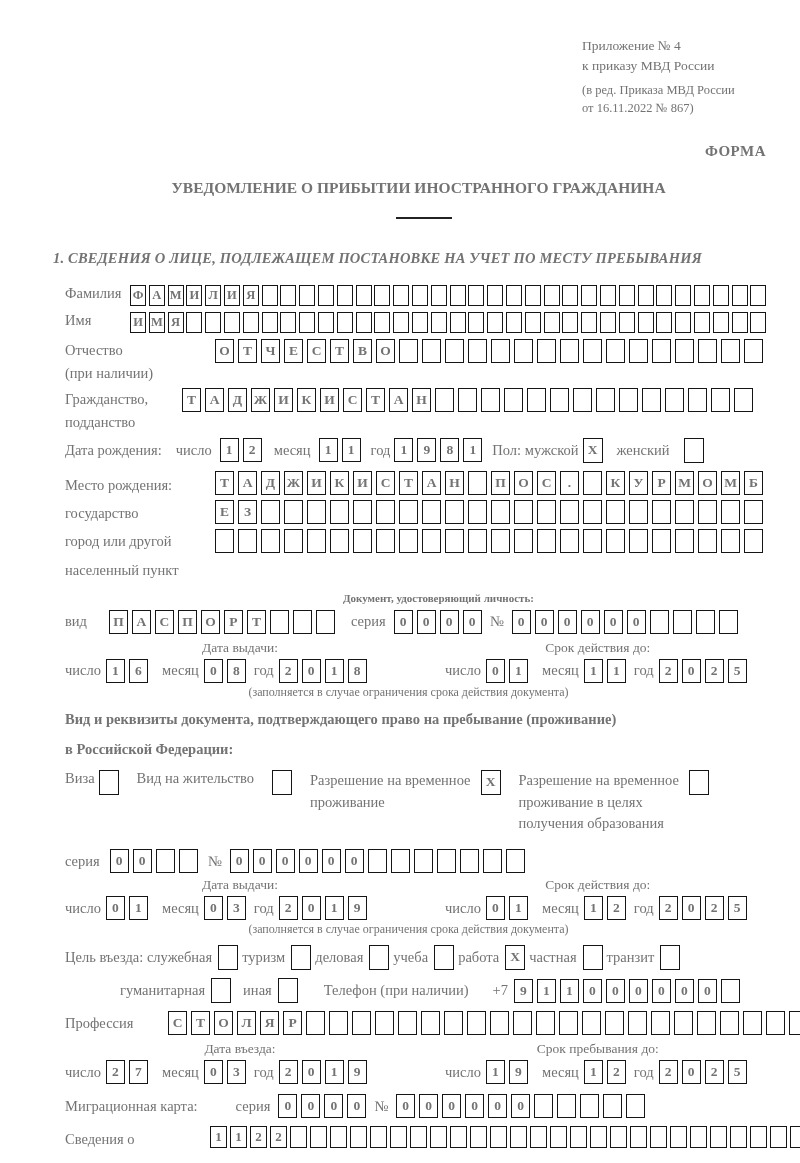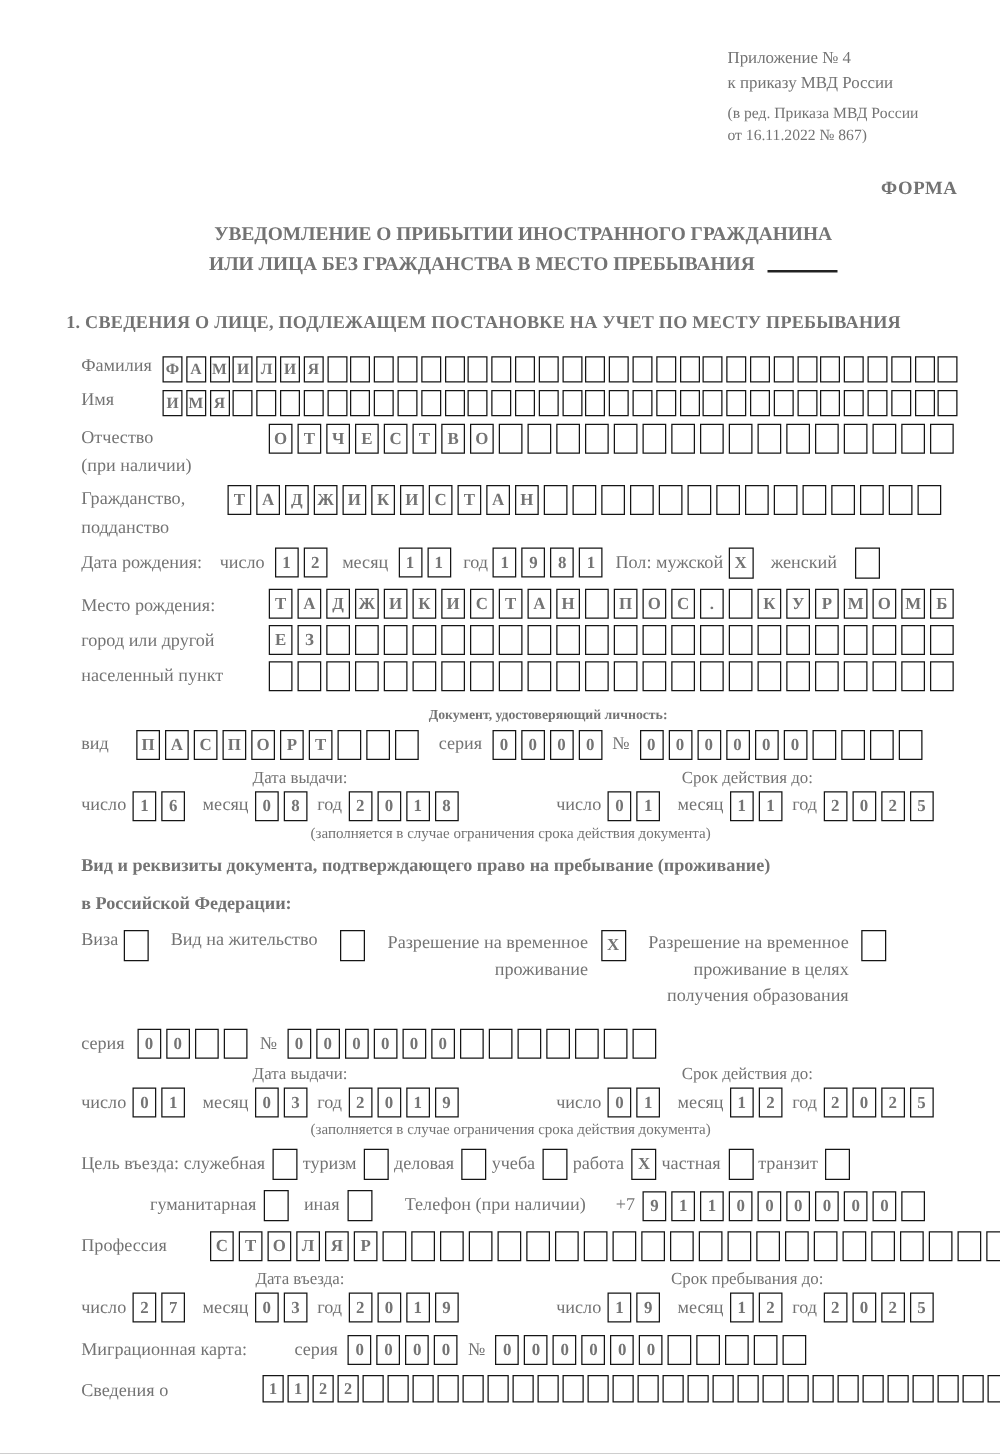--- a/index.html
+++ b/index.html
@@ -13,21 +13,21 @@
     font-size:14.5px;
     box-sizing:border-box;
     padding:36px 28px 0 65px;
     overflow:hidden;
   }
   .top-right{width:190px;margin-left:auto;font-size:13.5px;line-height:1.45;}
   .top-right .sub{font-size:12.5px;margin-top:7px;line-height:1.4;}
   .forma{text-align:right;font-weight:bold;font-size:15px;margin:26px 6px 0 0;letter-spacing:.5px;}
   .title{text-align:center;font-weight:bold;font-size:15.5px;line-height:1.55;margin-top:16px;}
   .blank-line{display:inline-block;width:56px;border-bottom:2px solid #222;margin-left:10px;transform:translateY(2px);}
-  .sec-head{font-weight:bold;font-size:14.5px;margin:26px 0 18px -12px;letter-spacing:.2px;}
+  .sec-head{font-weight:bold;font-size:14.5px;margin:26px 0 18px -12px;letter-spacing:.2px;font-style:italic;}
 
   .frow{display:flex;align-items:flex-start;margin-bottom:6px;}
   .flabel{flex:none;}
   .lblcol{flex:none;line-height:1.6;}
   .cells{display:inline-flex;flex:none;align-items:flex-start;}
   .cell{
     box-sizing:border-box;display:inline-block;flex:none;
     width:16px;height:21px;border:1.6px solid #151515;margin-right:2.8px;
     text-align:center;font-size:12.5px;line-height:18px;font-weight:bold;
   }
@@ -42,21 +42,21 @@
   .doc-head{text-align:center;font-weight:bold;font-size:11px;margin:8px 0 6px 40px;}
   .dates{display:flex;margin-bottom:2px;align-items:flex-end;}
   .dgroup{display:flex;flex-direction:column;}
   .dg-head{text-align:center;font-size:13.5px;margin-bottom:3px;}
   .dg-row{display:flex;align-items:center;}
   .dg-row .w{margin:0 5px 0 0;}
   .note{font-size:12px;text-align:center;padding-right:20px;margin:2px 0 8px 0;}
   .intro{font-size:14.5px;margin:6px 0 2px 0;line-height:1.65;font-weight:bold;}
   .permits{display:flex;align-items:flex-start;margin:8px 0 14px 0;}
   .pgroup{display:flex;align-items:flex-start;margin-right:14px;}
-  .pgroup .plines{text-align:right;line-height:1.5;}
+  .pgroup .plines{text-align:left;line-height:1.5;}
   .purpose{display:flex;align-items:center;flex-wrap:nowrap;margin-bottom:8px;}
   .purpose .it{margin-right:2px;white-space:nowrap;}
   .stack3 .cells{margin-bottom:5px;}
 </style>
 </head>
 <body>
 
 <div class="page">
 
   <div class="top-right">
@@ -64,21 +64,21 @@
     <div>к приказу МВД России</div>
     <div class="sub">
       <div>(в ред. Приказа МВД России</div>
       <div>от 16.11.2022 № 867)</div>
     </div>
   </div>
   <div class="forma">ФОРМА</div>
 
   <div class="title">
     <div>УВЕДОМЛЕНИЕ О ПРИБЫТИИ ИНОСТРАННОГО ГРАЖДАНИНА</div>
-    <div><span>ИЛИ ЛИЦА БЕЗ ГРАЖДАНСТВА В МЕСТО ПРЕБЫВАНИЯ</span><span class="blank-line"></span></div>
+    <div><span class="blank-line"></span></div>
   </div>
 
   <div class="sec-head">1. СВЕДЕНИЯ О ЛИЦЕ, ПОДЛЕЖАЩЕМ ПОСТАНОВКЕ НА УЧЕТ ПО МЕСТУ ПРЕБЫВАНИЯ</div>
 
   <div class="frow">
     <span class="flabel" style="width:65px">Фамилия</span>
     <span class="cells">
         <span class="cell">Ф</span>
         <span class="cell">А</span>
         <span class="cell">М</span>
@@ -244,20 +244,21 @@
       </span>
     <span style="margin-left:6px">Пол: мужской</span>
     <span class="checkbox">X</span>
     <span style="margin-left:10px">женский</span>
     <span class="checkbox" style="margin-left:14px"></span>
   </div>
 
   <div class="frow stack3" style="margin-bottom:0">
     <span class="lblcol" style="width:150px;line-height:1.95">
       <div>Место рождения:</div>
+      <div>государство</div>
       <div>город или другой</div>
       <div>населенный пункт</div>
     </span>
     <span style="display:flex;flex-direction:column">
       <span class="cells lg">
           <span class="cell">Т</span>
           <span class="cell">А</span>
           <span class="cell">Д</span>
           <span class="cell">Ж</span>
           <span class="cell">И</span>

